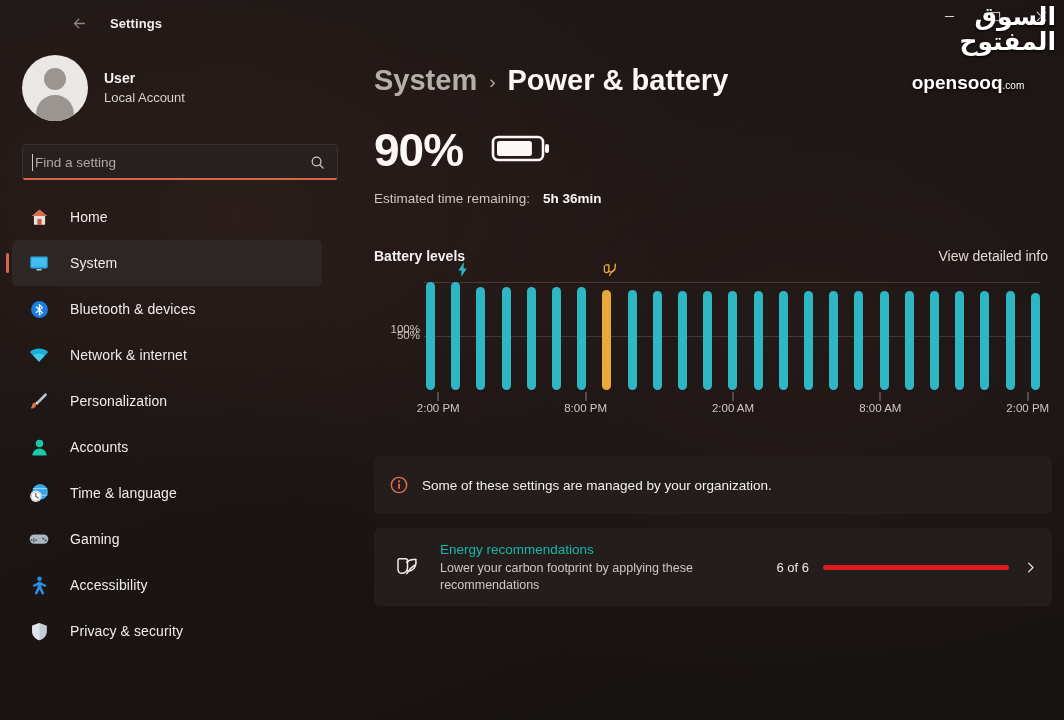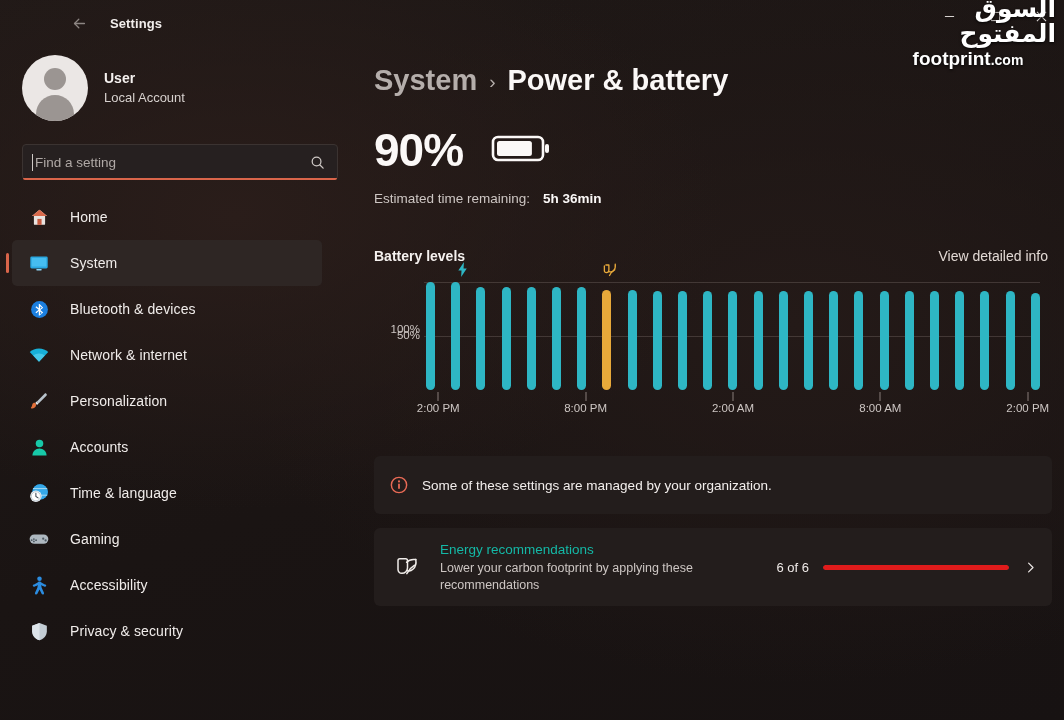--- a/index.html
+++ b/index.html
@@ -39,34 +39,35 @@
   }
   .winbtn {
     width:46px; height:33px; display:flex; align-items:center; justify-content:center;
     color:#e9e4e2;
   }
 
   
   .watermark {
     position:absolute; top:4px; right:8px; z-index:30;
     width:176px; height:64px;
-    display:flex; flex-direction:column; align-items:center; justify-content:flex-end;
+    display:flex; flex-direction:column; align-items:center; justify-content:space-between;
     pointer-events:none;
+    gap:16px;
   }
   .wm-ar {
     font-family:"DejaVu Sans", sans-serif;
     font-size:25px; font-weight:700; color:#ffffff;
     line-height:1; direction:rtl; text-shadow:0 1px 3px rgba(0,0,0,.85);
     letter-spacing:-.5px;
   }
   .wm-en {
     font-size:19px; font-weight:700; color:#ffffff; line-height:1;
     margin-top:3px; text-shadow:0 1px 3px rgba(0,0,0,.85);
   }
-  .wm-en i { font-style:normal; font-size:14px; font-weight:700; }
+  .wm-en i { font-style:normal; font-size:10px; font-weight:400; }
 
   
   .sidebar {
     position:absolute; top:46px; left:0; width:358px; height:674px;
     padding:0 18px 0 0;
   }
   .account {
     display:flex; align-items:center; height:84px; padding-left:22px;
   }
   .avatar {
@@ -237,21 +238,21 @@
     </div>
     <div class="winbtn close">
       <svg width="11" height="11" viewBox="0 0 12 12">
           <path d="M1 1l10 10M11 1L1 11" stroke="currentColor" stroke-width="1.1"></path>
         </svg>
     </div>
   </div>
 
   <div class="watermark">
     <div class="wm-ar">السوق المفتوح</div>
-    <div class="wm-en"><span>footprint</span><i>.com</i></div>
+    <div class="wm-en"><span>opensooq</span><i>.com</i></div>
   </div>
 
   <div class="sidebar">
 
     <div class="account">
       <div class="avatar"></div>
       <div class="acct-text">
         <div class="acct-name">User</div>
         <div class="acct-sub">Local Account</div>
       </div>

